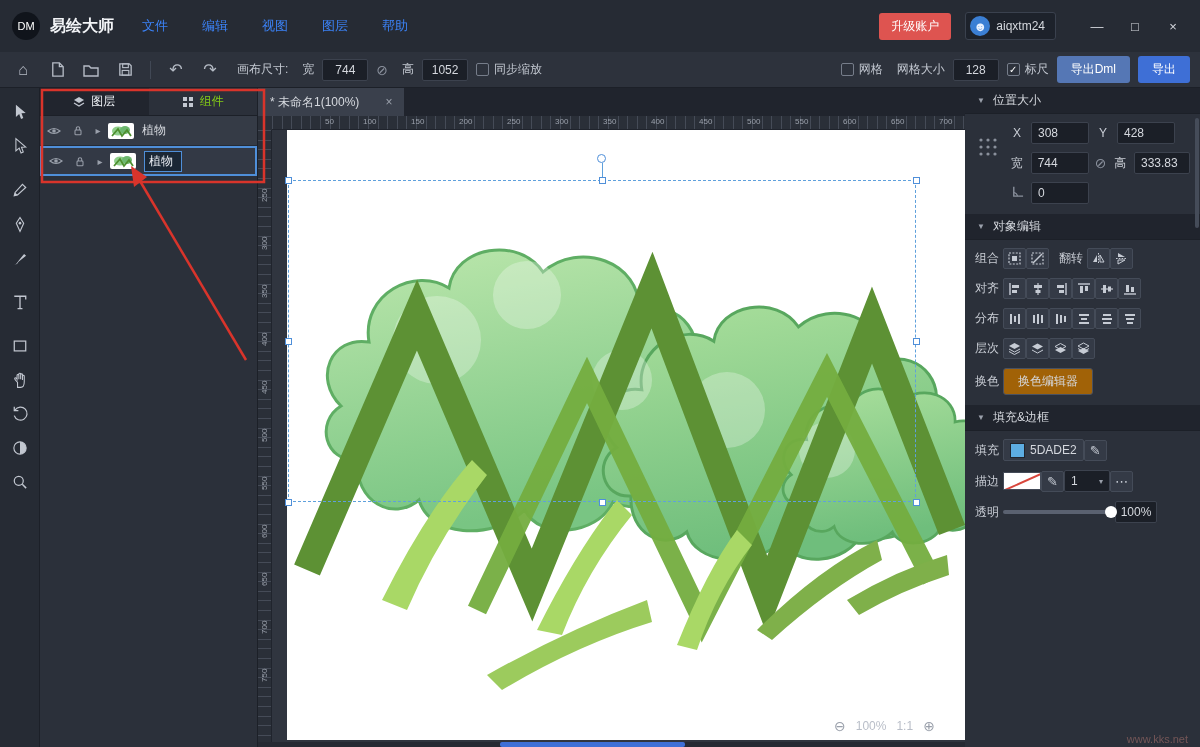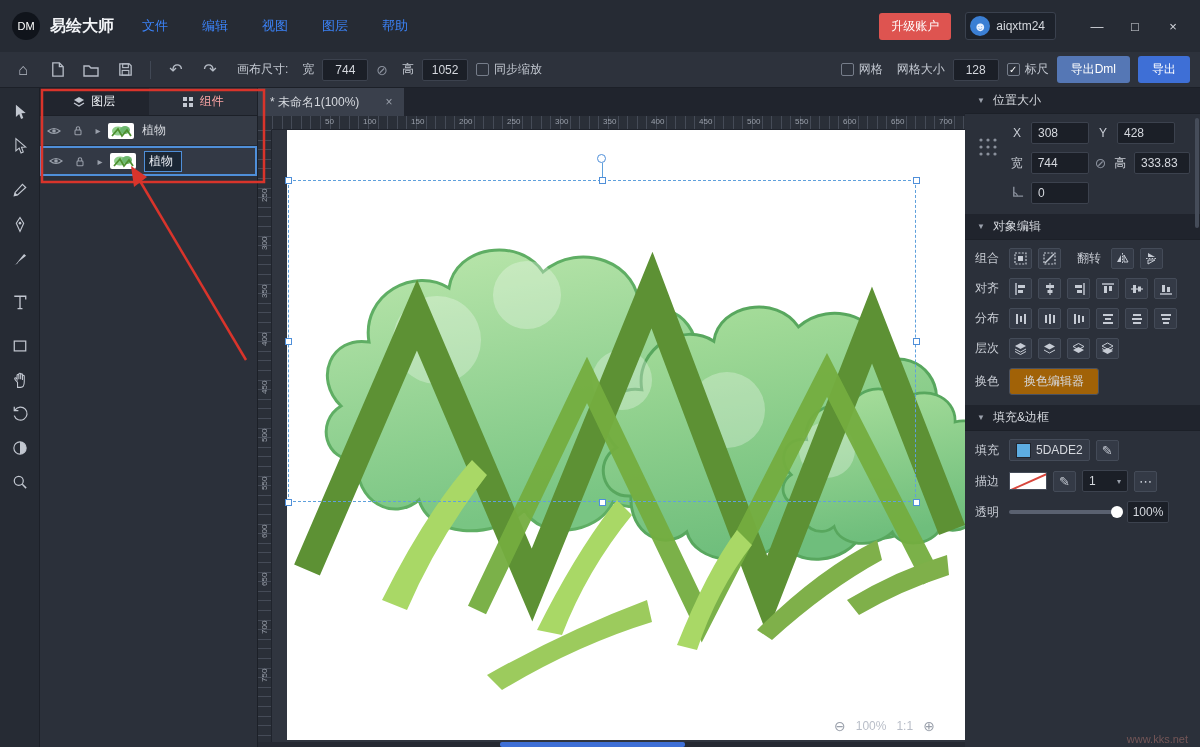--- a/index.html
+++ b/index.html
@@ -48,21 +48,21 @@
   
   .toolcol { width:40px; background:#262b34; border-right:1px solid #1c2028; display:flex;
              flex-direction:column; align-items:center; padding-top:10px; }
   .tool { width:28px; height:28px; margin-bottom:6px; display:flex; align-items:center;
           justify-content:center; color:#c2c7d0; font-size:15px; border-radius:3px; }
   .tool.gap { margin-top:10px; }
   
   .leftpanel { width:218px; background:#2b303a; border-right:1px solid #1c2028; position:relative; }
   .lp-tabs { display:flex; height:28px; background:#2b303a; border-bottom:1px solid #1c2028; }
   .lp-tab { flex:1; display:flex; align-items:center; justify-content:center; gap:6px;
-            color:#fca5a5; font-size:12px; }
+            color:#84cc16; font-size:12px; }
   .lp-tab.active { background:#21252e; color:#eef1f5; }
   .layer-row { height:30px; display:flex; align-items:center; background:#353b46;
                border-bottom:1px solid #262b34; padding:0 4px; gap:4px; }
   .layer-row.selected { border:2px solid #4f8fd9; background:#333945; }
   .lr-icon { width:20px; display:flex; align-items:center; justify-content:center; color:#9aa0ab; }
   .lr-caret { color:#9aa0ab; font-size:10px; width:12px; text-align:center; }
   .thumb { width:26px; height:16px; background:#fff; border-radius:2px; overflow:hidden; }
   .layer-name { margin-left:4px; color:#d5d8de; }
   .layer-name-edit { margin-left:4px; background:#1b2735; border:1px solid #4f8fd9; color:#e8ecf2;
                      padding:1px 8px 1px 4px; }
@@ -101,21 +101,21 @@
   .rp-header { height:26px; background:#20242d; display:flex; align-items:center; gap:8px;
                padding:0 12px; color:#d5d8de; font-size:12px; border-bottom:1px solid #1c2028; }
   .rp-caret { font-size:8px; color:#9aa0ab; }
   .rp-section { padding:8px 10px 10px 10px; }
   .pos-grid { position:relative; padding-left:34px; }
   .anchor-icon { position:absolute; left:2px; top:14px; }
   .pos-row { display:flex; align-items:center; gap:6px; margin-bottom:8px; }
   .pos-label { width:16px; color:#c9cdd5; text-align:center; }
   .pos-input { width:58px; height:22px; background:#1b1f27; border:1px solid #3c424e; border-radius:2px;
                color:#d5d8de; padding:0 6px; font-size:12px; }
-  .oe-row { display:flex; align-items:center; gap:6px; margin-bottom:9px; }
+  .oe-row { display:flex; align-items:center; margin-bottom:9px; }
   .oe-label { width:28px; color:#c9cdd5; }
   .mbtn { width:23px; height:21px; background:#343a46; border:1px solid #444b58; border-radius:2px;
           display:flex; align-items:center; justify-content:center; color:#c6cbd4; font-size:13px; }
   .mbtn svg { display:block; }
   .gray-btn { background:#a16207; border:1px solid #4a5160; color:#d5d8de; border-radius:3px;
               padding:4px 14px; font-size:12px; }
   .swatch-btn { height:22px; display:flex; align-items:center; gap:5px; background:#343a46;
                 border:1px solid #444b58; border-radius:2px; padding:0 6px; color:#d5d8de; }
   .swatch-box { width:15px; height:15px; border:1px solid #20242d; }
   .stroke-swatch { width:38px; height:18px; background:#fff; border:1px solid #444b58; position:relative;

